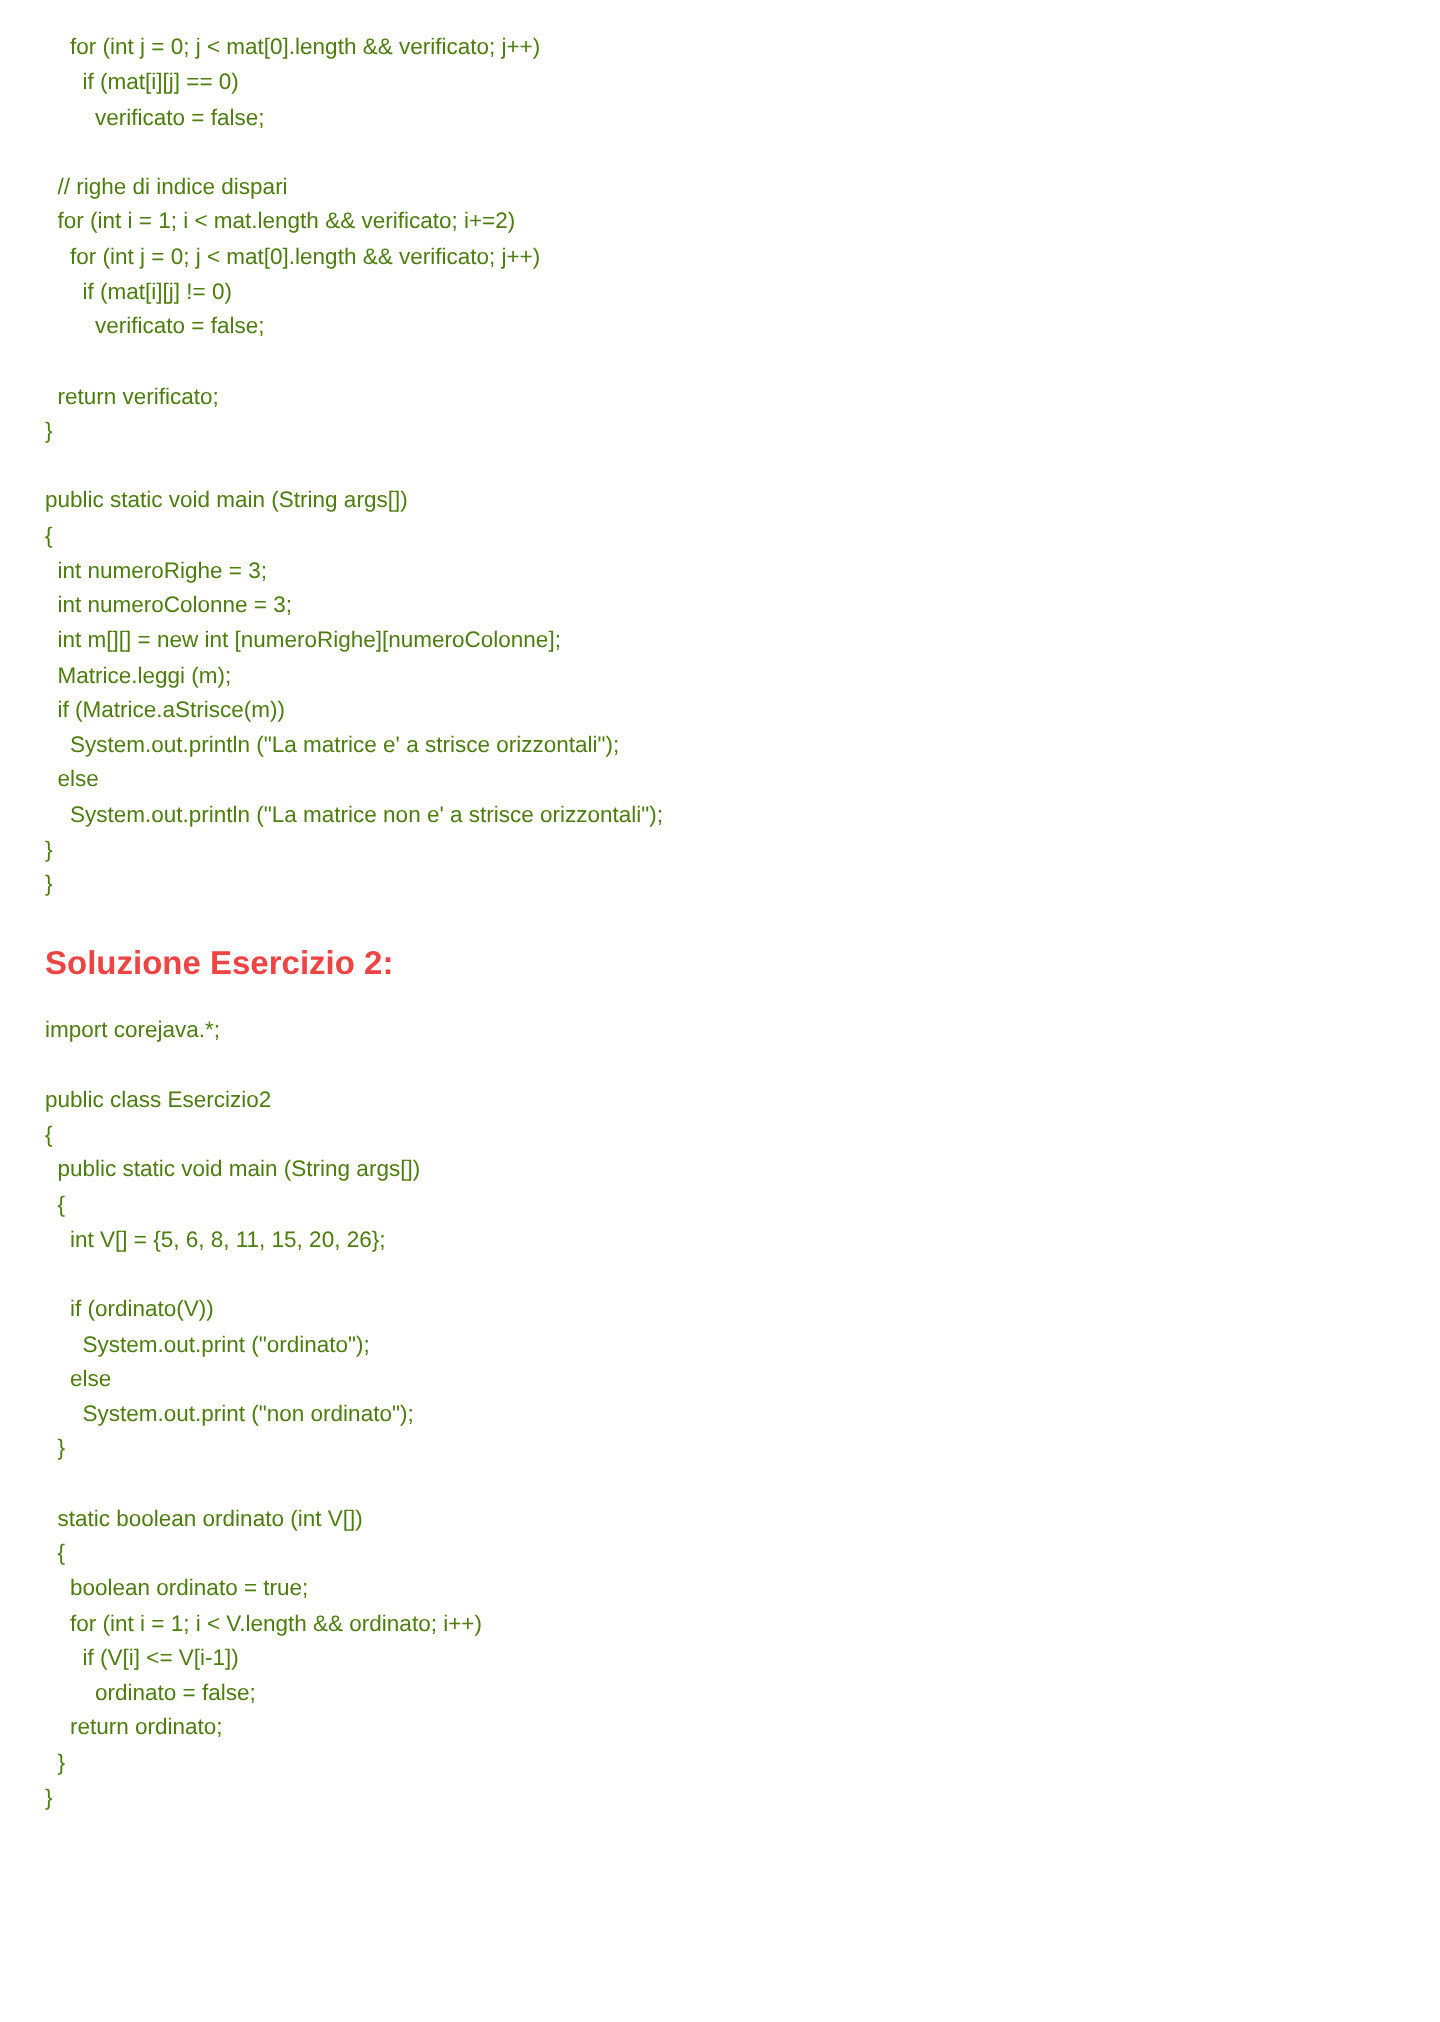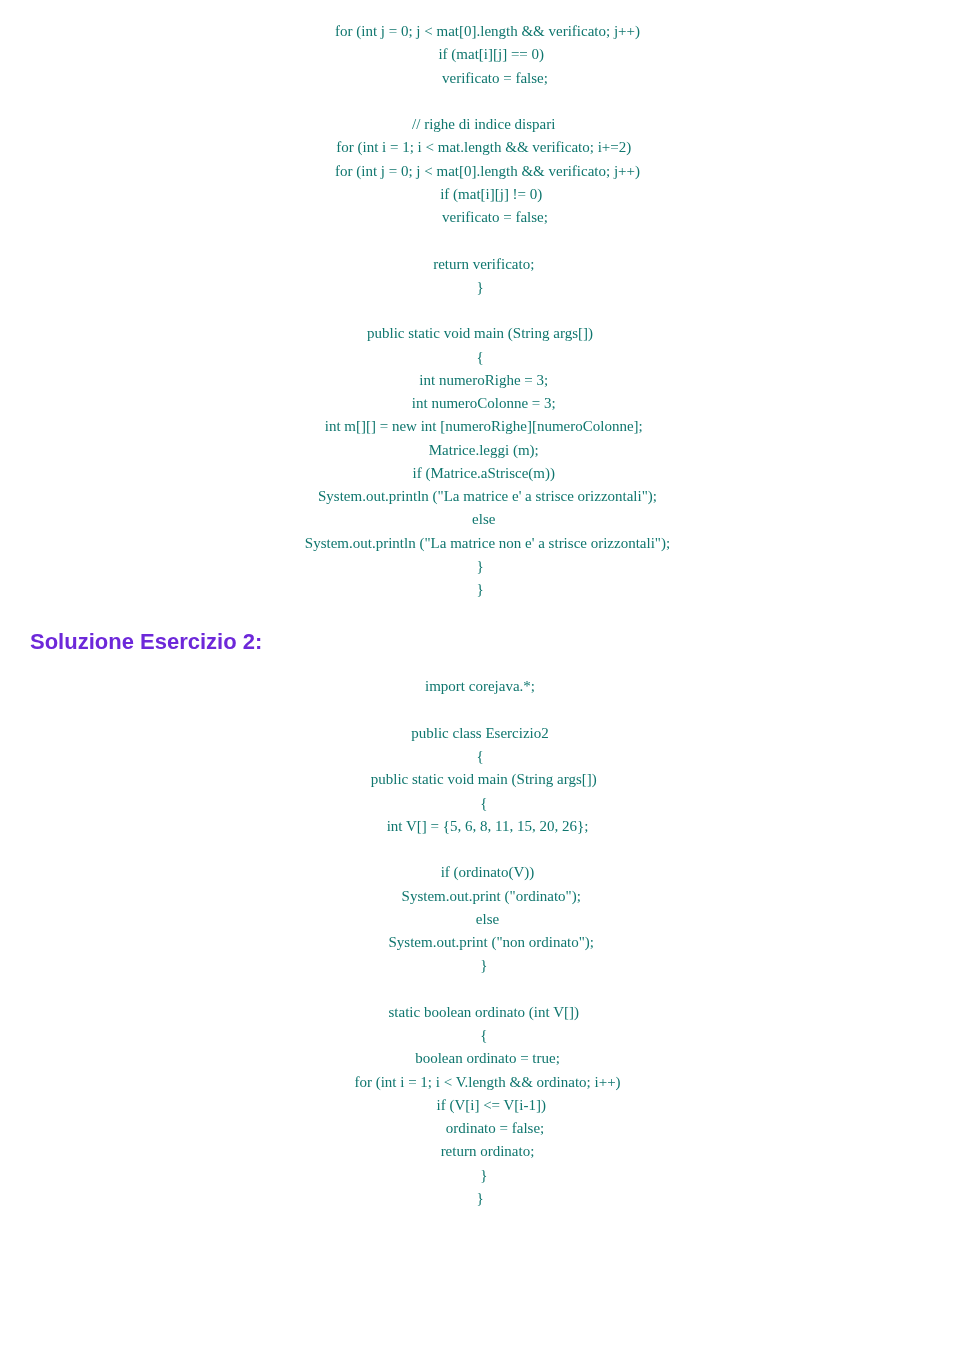--- a/index.html
+++ b/index.html
@@ -12,33 +12,32 @@
       background-color: #ffffff;
       font-family: 'Courier New', Courier, monospace;
       font-size: 15px;
       color: #222222;
       padding: 20px 30px;
       line-height: 1.55;
     }
 
     .code-block {
       white-space: pre;
-      font-family: Liberation Serif, serif;
+      font-family: Liberation Sans, sans-serif;
       font-size: 15px;
-      color: #0f766e;
+      color: #4d7c0f;
       line-height: 1.55;
       margin-bottom: 8px;
-      text-align: center;
     }
 
     .section-heading {
       font-family: Arial, Helvetica, sans-serif;
       font-size: 22px;
       font-weight: bold;
-      color: #6d28d9;
+      color: #ef4444;
       margin-top: 24px;
       margin-bottom: 16px;
     }
   </style>
 </head>
 <body>
 
 <pre class="code-block">    for (int j = 0; j &lt; mat[0].length &amp;&amp; verificato; j++)
       if (mat[i][j] == 0)
         verificato = false;

